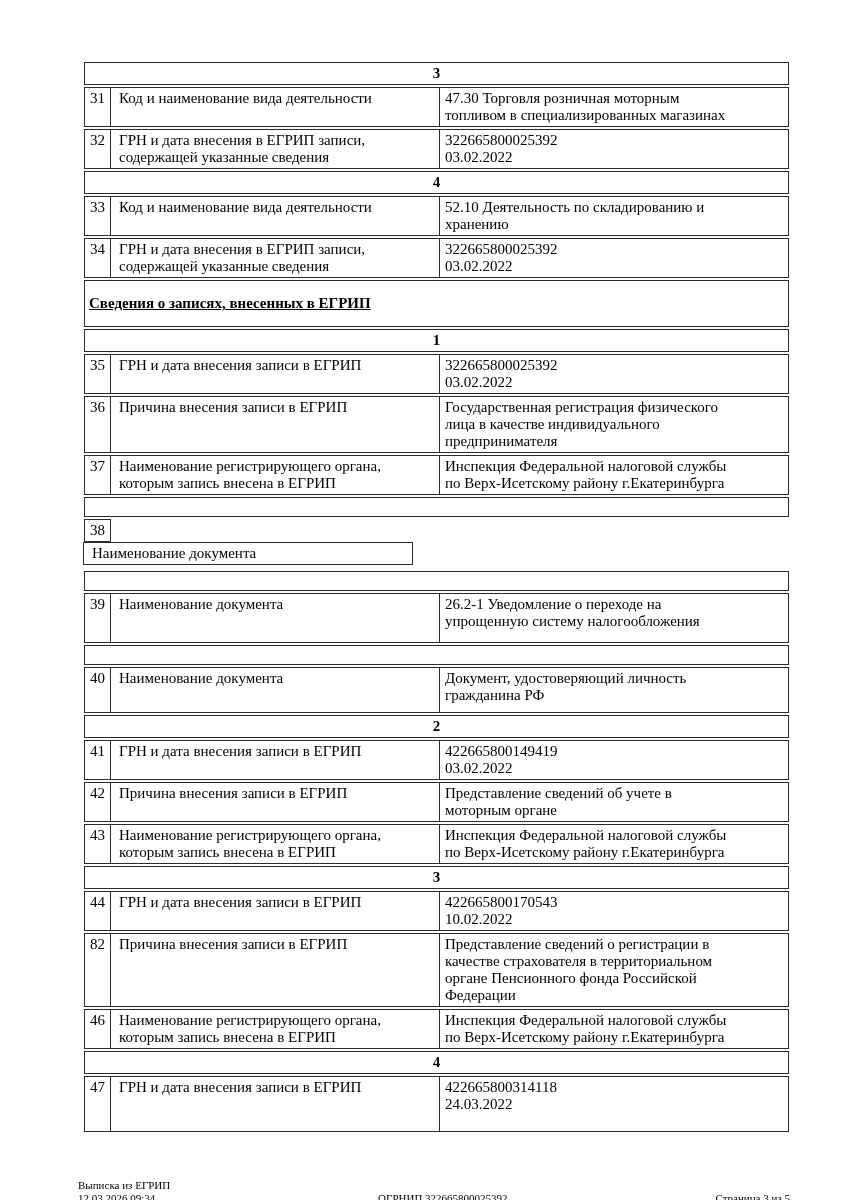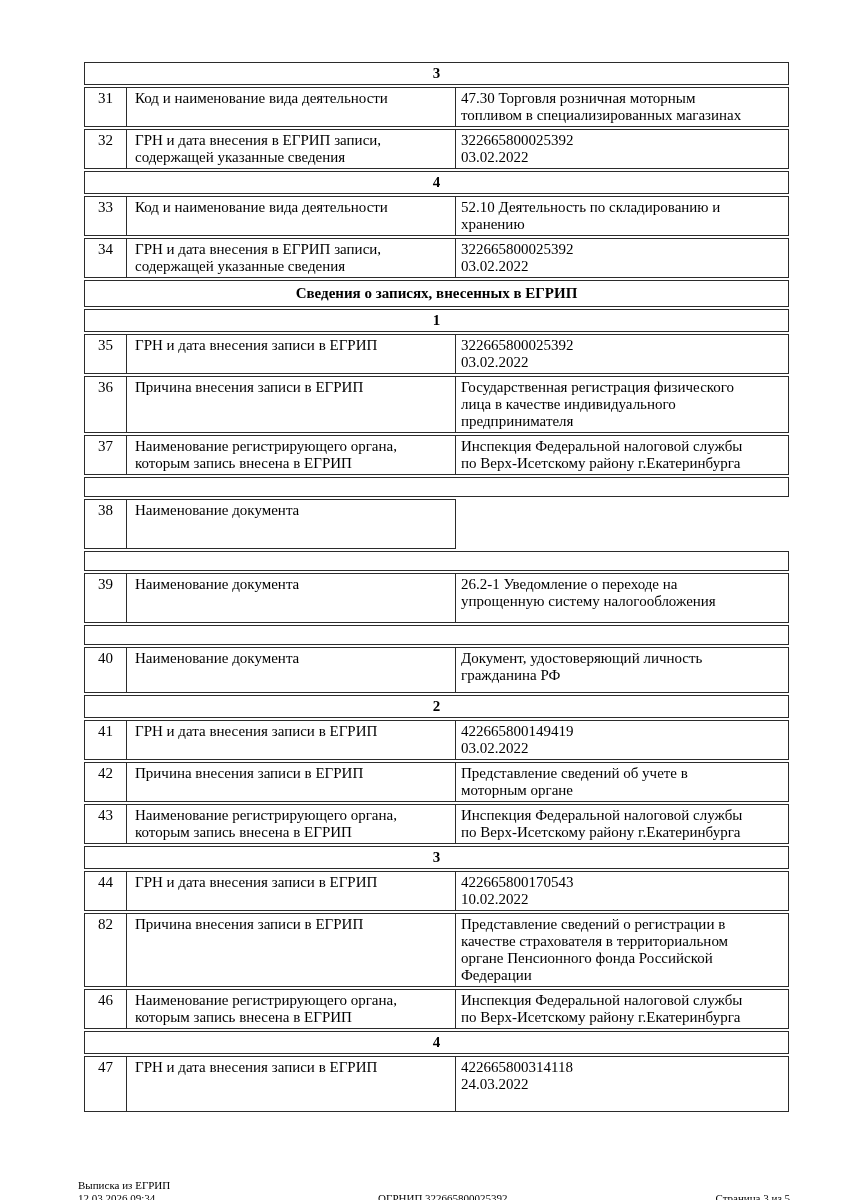--- a/index.html
+++ b/index.html
@@ -7,26 +7,26 @@
     position:relative; width:848px; height:1200px; background:#ffffff;
     font-family:"Liberation Serif", serif; color:#000000; overflow:hidden;
   }
   .reg-table { position:absolute; left:84px; top:62px; width:705px; }
   .t-row { display:flex; margin-bottom:2px; align-items:stretch; }
   .cell {
     border:1px solid #2b2b2b; box-sizing:border-box;
     font-size:15px; line-height:17px; padding:2px 4px 2px 5px;
     white-space:pre-line; background:#ffffff;
   }
-  .cell.num   { width:43px; flex:none; text-align:center; padding-left:1px; padding-right:1px; }
+  .cell.num   { width:27px; flex:none; text-align:center; padding-left:1px; padding-right:1px; }
   .cell.label { width:330px; flex:none; margin-left:-1px;padding-left:8px; }
   .cell.value { flex:1; margin-left:-1px; }
   .cell.full  { flex:1; }
   .section-row .cell { text-align:center; font-weight:bold; line-height:19px; padding:1px 4px; }
-  .header-row .cell  { text-align:center; font-weight:bold; line-height:19px; padding:3px 4px; }
+  .header-row .cell  { font-weight:bold; line-height:19px; padding:13px 4px;text-decoration:underline; }
   .spacer-row .cell  { height:20px; }
   .footer {
     position:absolute; left:78px; right:58px; top:1131px;
     display:flex; justify-content:space-between; align-items:flex-end;
     font-size:11px; line-height:13px;margin-top:48px;
   }
   .footer .f-left div { text-align:left; }
   .footer .f-center   { text-align:center; }
   .footer .f-right    { text-align:right; }
 </style>
@@ -90,21 +90,21 @@
       <div class="t-row data-row">
         <div class="cell num">37</div>
         <div class="cell label">Наименование регистрирующего органа,
 которым запись внесена в ЕГРИП</div>
         <div class="cell value">Инспекция Федеральной налоговой службы
 по Верх-Исетскому району г.Екатеринбурга</div>
       </div>
       <div class="t-row spacer-row">
         <div class="cell full"></div>
       </div>
-      <div class="t-row data-row" style="min-height: 50px;">
+      <div class="t-row data-row" style="min-height: 50px; flex-direction: column;">
         <div class="cell num">38</div>
         <div class="cell label">Наименование документа</div>
       </div>
       <div class="t-row spacer-row">
         <div class="cell full"></div>
       </div>
       <div class="t-row data-row" style="min-height: 50px;">
         <div class="cell num">39</div>
         <div class="cell label">Наименование документа</div>
         <div class="cell value">26.2-1 Уведомление о переходе на

